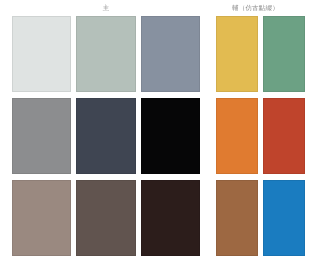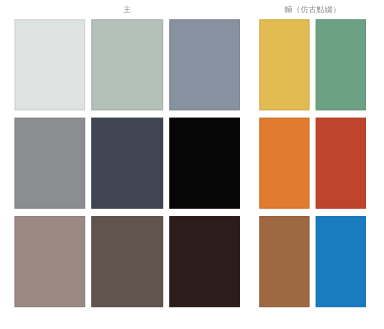--- a/index.html
+++ b/index.html
@@ -38,23 +38,23 @@
     width: 188px;
     text-align: center;
     font-size: 6.5px;
     line-height: 16px;
     color: #8a8a8a;
     letter-spacing: 0.2px;
     white-space: nowrap;
   }
   .header-accent {
     position: absolute;
-    left: 216px;
+    left: 232px;
     width: 89px;
-    text-align: center;
+    text-align: left;
     font-size: 6.5px;
     line-height: 16px;
     color: #8a8a8a;
     letter-spacing: 0.2px;
     white-space: nowrap;
   }
 
   
   .groups {
     position: absolute;

